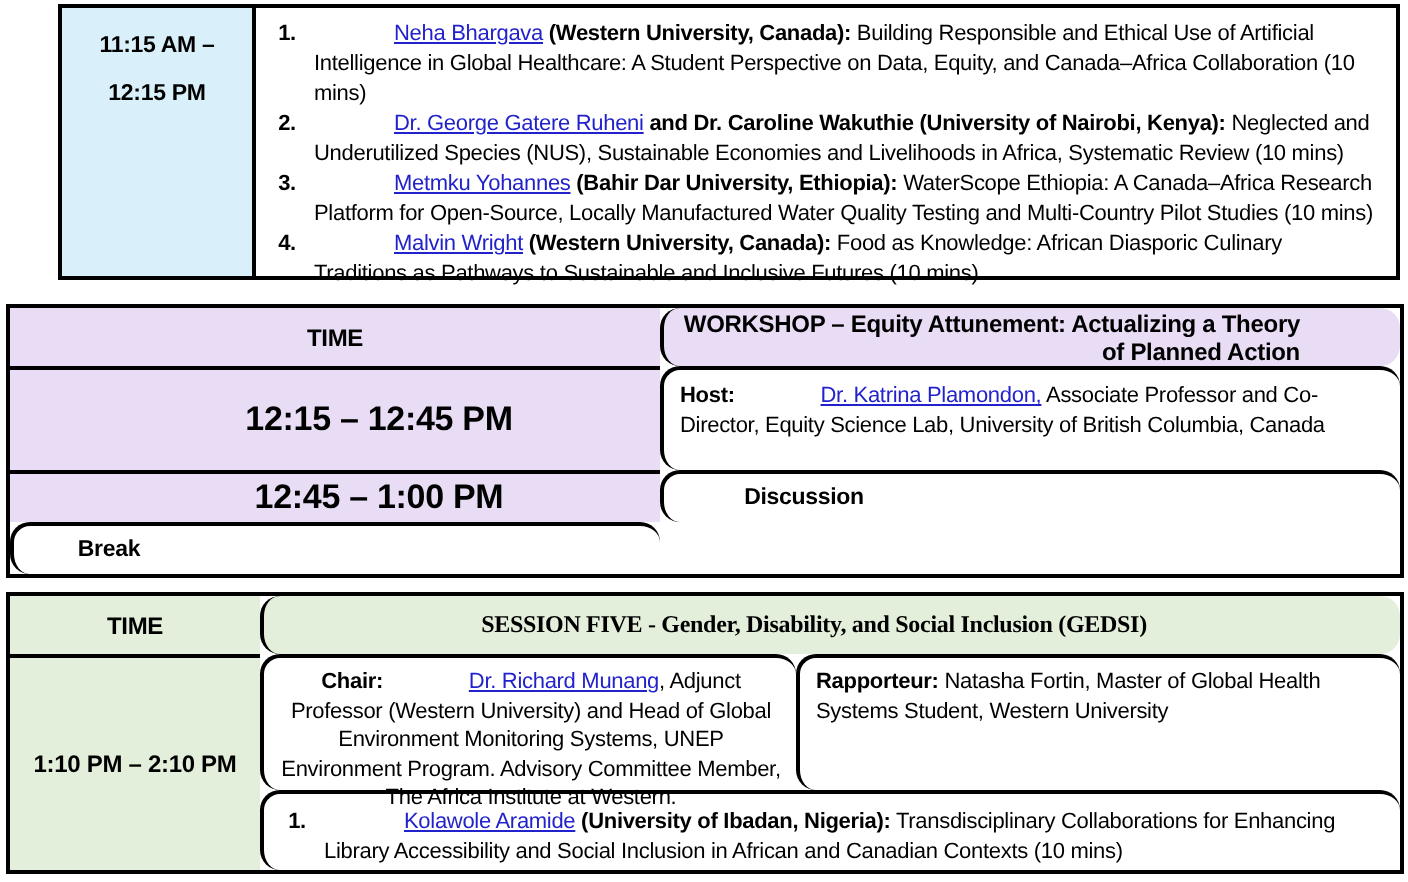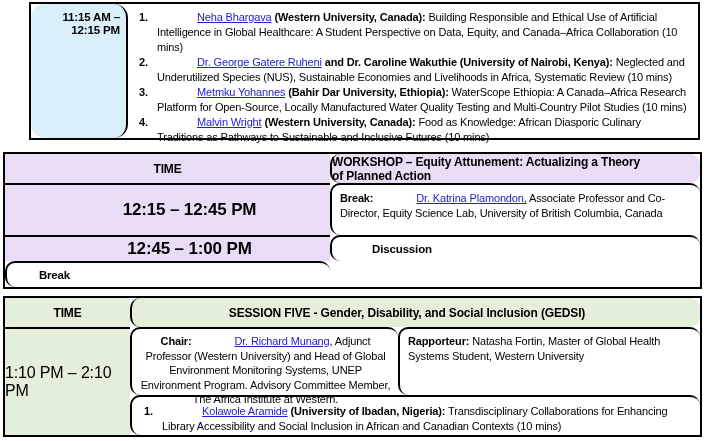--- a/index.html
+++ b/index.html
@@ -10,46 +10,46 @@
     font-size:11px; color:#000; letter-spacing:-0.15px; overflow:hidden;
   }
   .tbl { position:absolute; border:2px solid var(--border-color,#000); background:#fff; }
   .bL { border-left:2px solid var(--border-color,#000);border-radius:10px; }
   .bT { border-top:2px solid var(--border-color,#000); }
   .bold { font-weight:bold; }
   .link { color:var(--link-color,#2222CC); font-weight:normal; text-decoration:underline; cursor:pointer;margin-left:40px; }
   .bg-blue   { background:var(--blue-bg,#D9F0FB); }
   .bg-purple { background:var(--purple-bg,#E9DCF5); }
   .bg-green  { background:var(--green-bg,#E3EFDB); }
-  .center { display:flex; align-items:center; justify-content:center; text-align:left; }
+  .center { display:flex; align-items:center; justify-content:center; text-align:right; }
 
   
   .t1 { left:29px; top:2px; width:671px; height:138px; display:flex; }
   .t1-time { flex:0 0 97px; border-right:2px solid var(--border-color,#000);
-             font-weight:bold; font-size:11.5px; text-align:right; padding:7px 6px 0 6px; line-height:13px;border-radius:14px; }
+             font-weight:bold; font-size:11.5px; text-align:center; padding:7px 6px 0 6px; line-height:24px; }
   .t1-body { flex:1 1 auto; padding:6px 6px 0 2px; }
   .oli { display:flex; line-height:15px; }
   .oli .num { flex:0 0 27px; text-align:center; font-weight:bold; }
   .oli .txt { flex:1 1 auto; padding-right:2px; }
 
   
   .t2 { left:3px; top:152px; width:699px; height:137px;
         display:grid; grid-template-columns:325px 1fr; grid-template-rows:29px 52px 26px auto; }
   .t2 .hdr { font-weight:bold; font-size:12px; }
   .t2-title { padding-right:50px; }
   .time-cell { font-weight:bold; font-size:17px;padding-left:44px; }
   .host-cell { padding:6px 8px 0 8px; line-height:15px; }
   .shift-left { padding-right:228px; font-weight:bold; font-size:11.5px; }
 
   
   .t3 { left:3px; top:296px; width:699px; height:141px;
         display:grid; grid-template-columns:125px 268px 1fr; grid-template-rows:29px 68px 1fr; }
   .t3 .hdr { font-weight:bold; font-size:12px; }
-  .t3-title { grid-column:2 / 4; padding-right:18px; }
-  .t3-time  { grid-row:2 / 4; grid-column:1; font-weight:normal; font-size:16px; }
+  .t3-title { grid-column:2 / 4; padding-right:18px;font-family:Liberation Serif, serif; }
+  .t3-time  { grid-row:2 / 4; grid-column:1; font-weight:bold; font-size:12px; }
   .chair-cell { grid-row:2; grid-column:2; padding:5px 6px 0 7px; line-height:14.5px;text-align:center; }
   .rapp-cell  { grid-row:2; grid-column:3; padding:5px 8px 0 8px; line-height:14.5px; }
   .t3-items   { grid-row:3; grid-column:2 / 4; padding:7px 4px 0 3px; }
 </style>
 </head>
 <body>
 
 <div class="page">
 
   <div class="tbl t1">
@@ -77,21 +77,21 @@
       </div>
 
     </div>
   </div>
 
   <div class="tbl t2">
     <div class="center hdr bg-purple">TIME</div>
     <div class="center hdr bg-purple bL t2-title">WORKSHOP – Equity Attunement: Actualizing a Theory of Planned Action</div>
 
     <div class="center time-cell bg-purple bT">12:15 – 12:45 PM</div>
-    <div class="host-cell bL bT"><span class="bold">Break: </span><span class="link">Dr. Katrina Plamondon,</span><span> Associate Professor and Co- Director, Equity Science Lab, University of British Columbia, Canada</span></div>
+    <div class="host-cell bL bT"><span class="bold">Host: </span><span class="link">Dr. Katrina Plamondon,</span><span> Associate Professor and Co- Director, Equity Science Lab, University of British Columbia, Canada</span></div>
 
     <div class="center time-cell bg-purple bT">12:45 – 1:00 PM</div>
     <div class="center shift-left bL bT">Discussion</div>
 
     <div class="center shift-left bL bT">Break</div>
   </div>
 
   <div class="tbl t3">
     <div class="center hdr bg-green">TIME</div>
     <div class="center hdr bg-green bL t3-title">SESSION FIVE - Gender, Disability, and Social Inclusion (GEDSI)</div>

